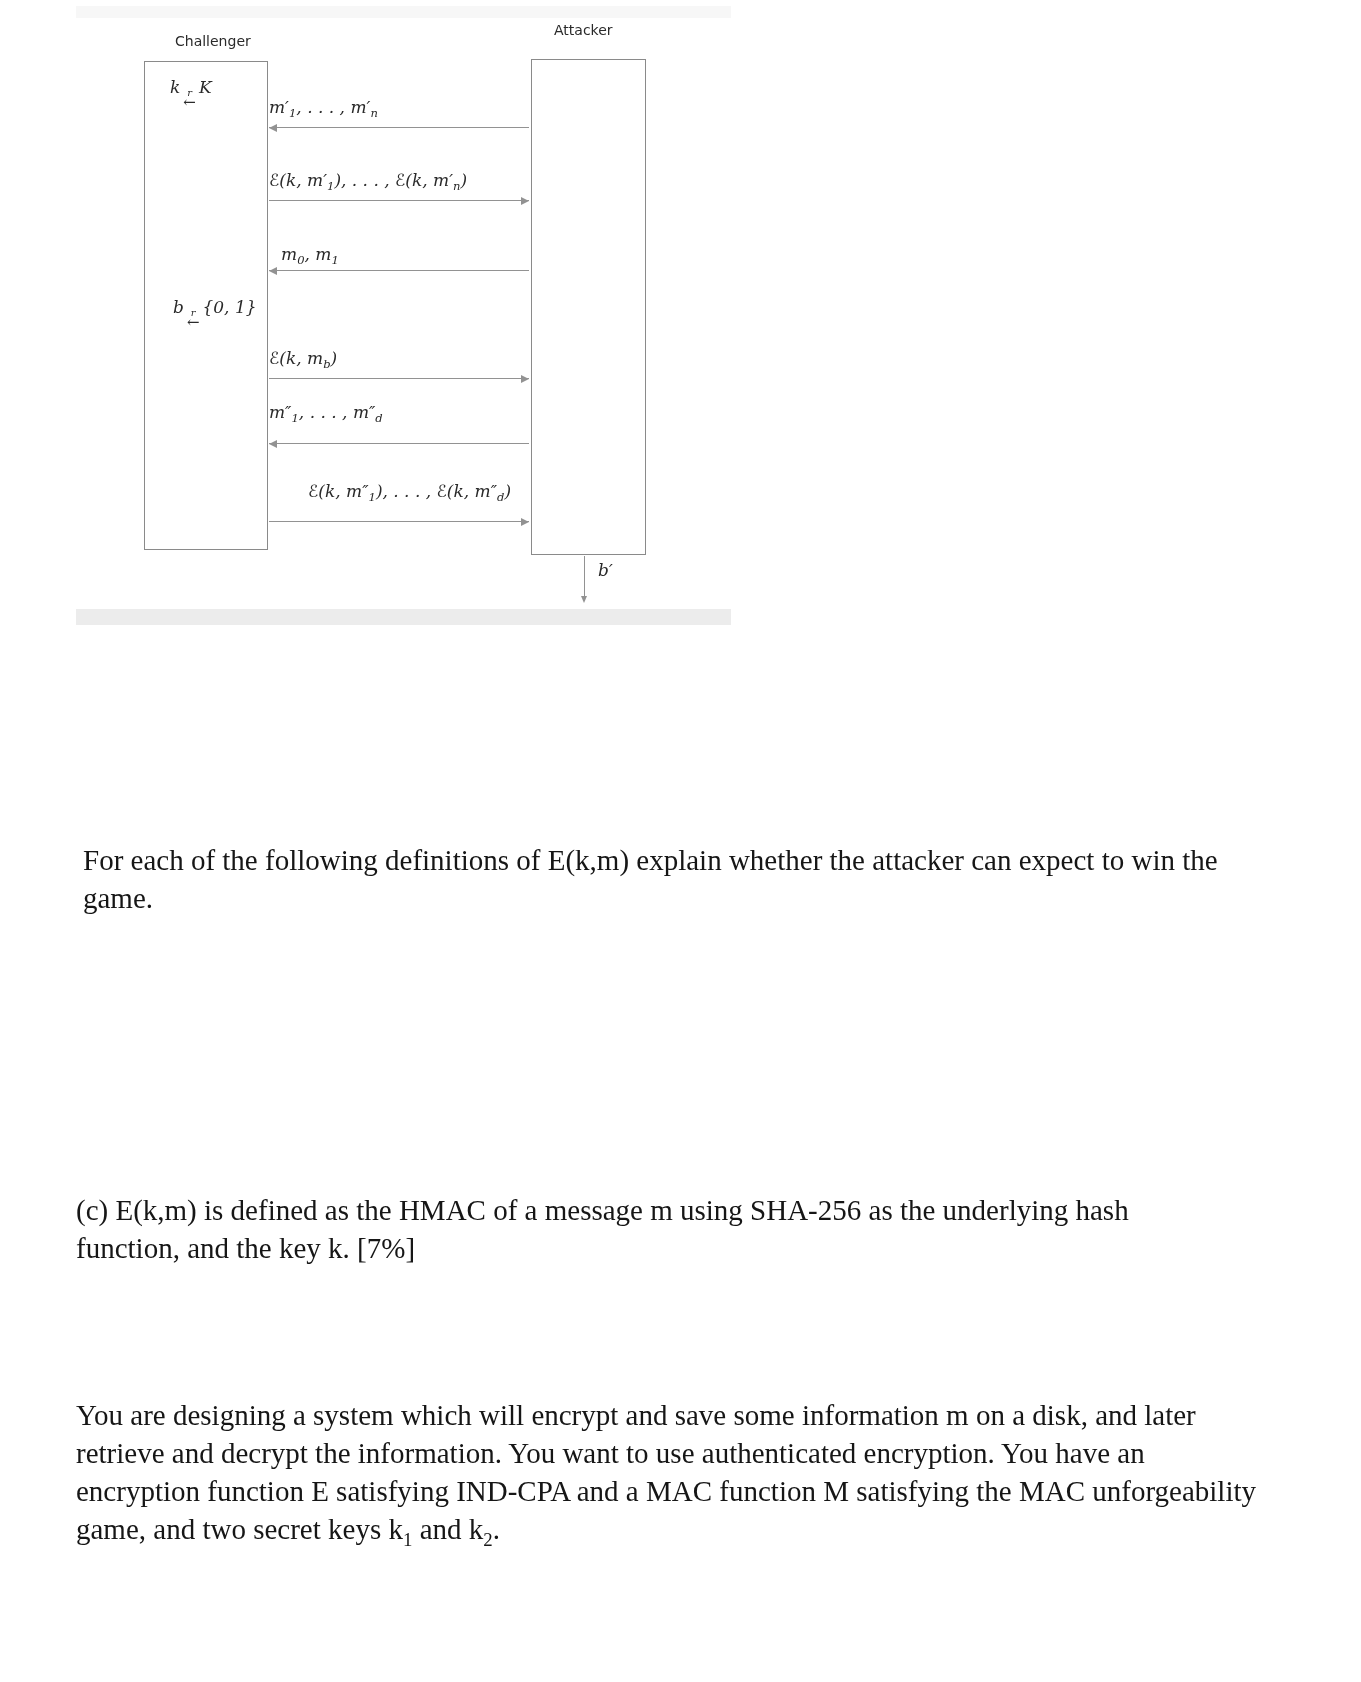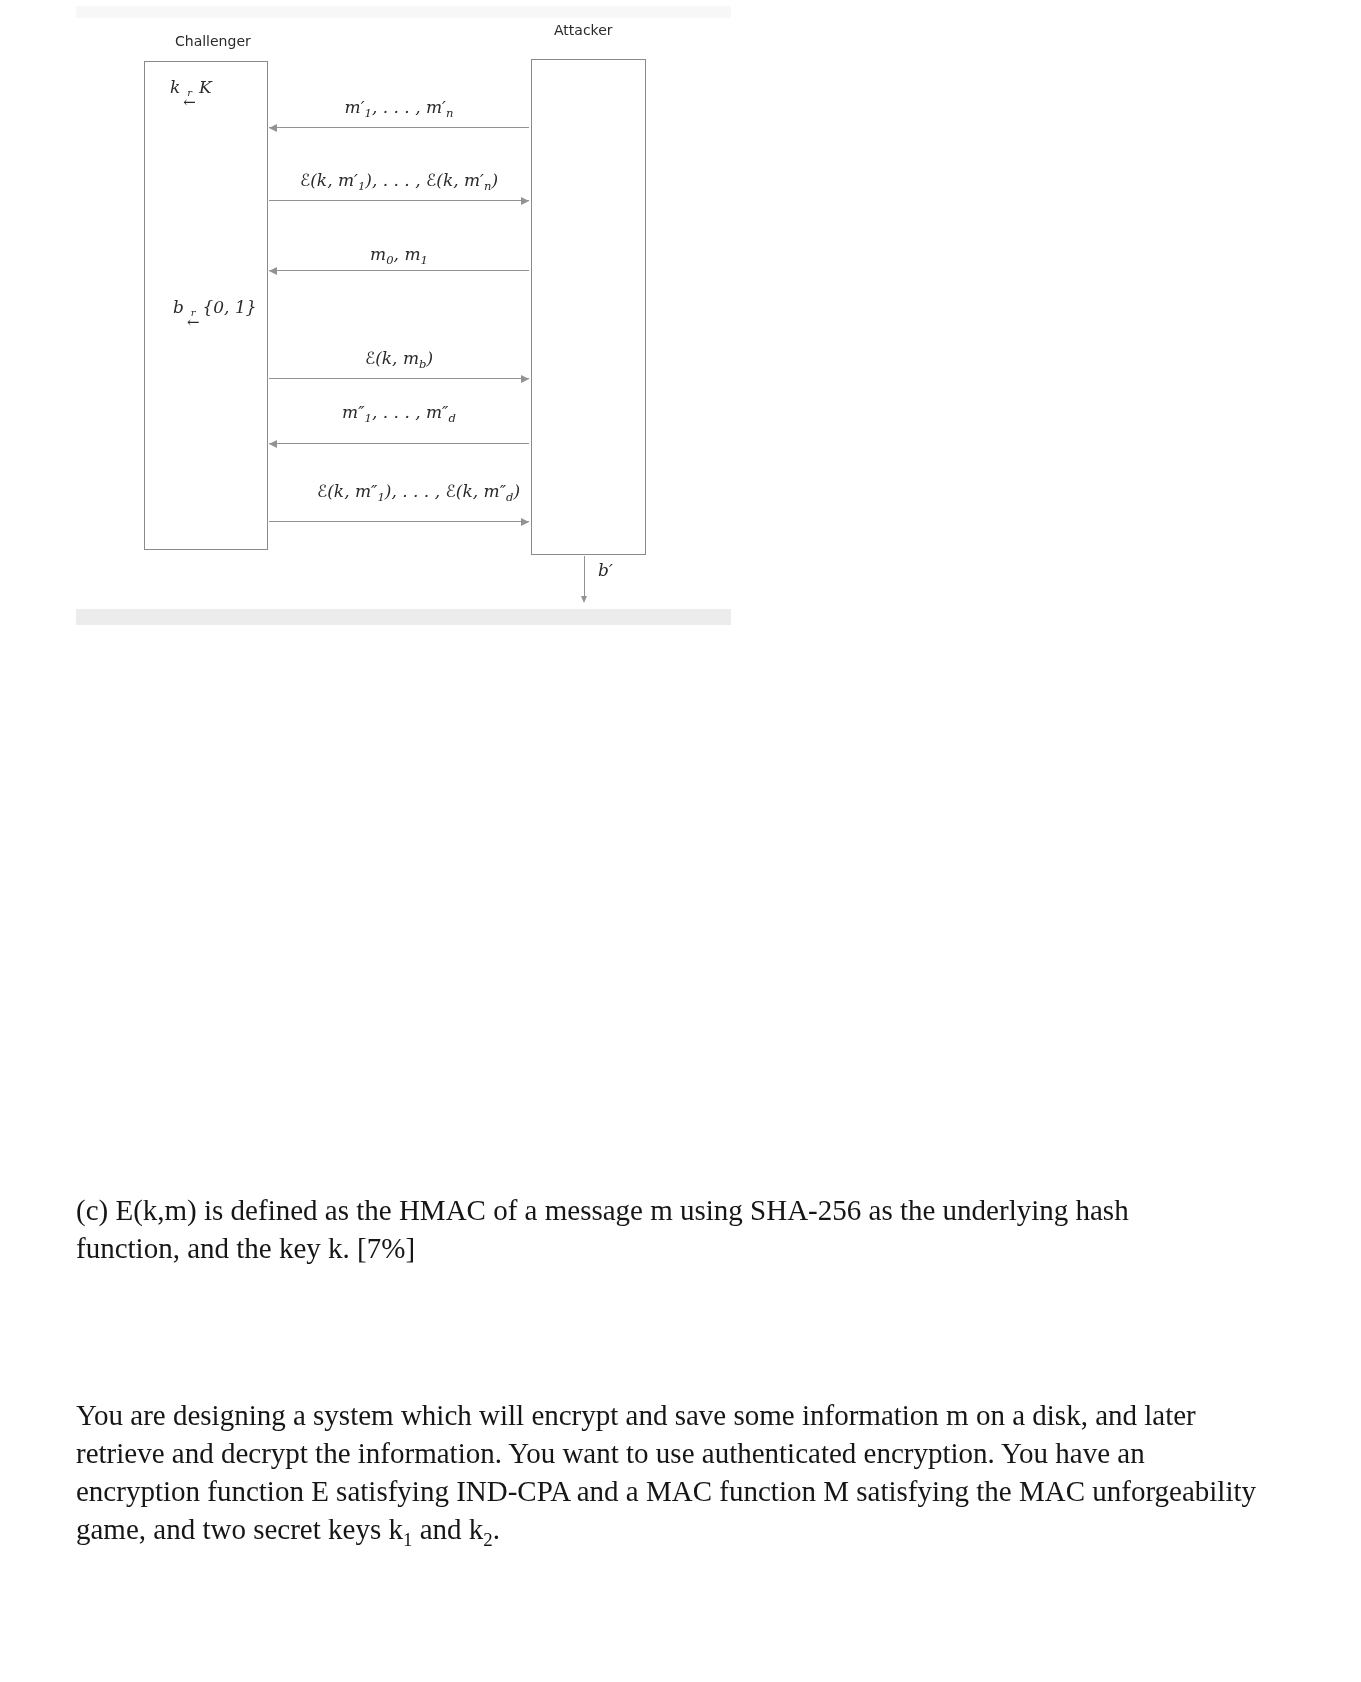--- a/index.html
+++ b/index.html
@@ -18,21 +18,21 @@
     position:absolute;
     font-family:"DejaVu Sans", sans-serif;
     font-size:14px; color:#2a2a2a;
   }
   .lifeline { position:absolute; border:1px solid #8a8a8a; background:#ffffff; }
   .math {
     font-family:"DejaVu Serif", "DejaVu Sans", serif;
     font-style:italic; font-size:17px; color:#2a2a2a;
   }
   .math sub { font-size:68%; }
-  .msg-label { position:absolute; left:233px; width:260px; text-align:center; white-space:nowrap; }
+  .msg-label { position:absolute; left:233px; width:260px; text-align:left; white-space:nowrap; }
   .arrow { position:absolute; left:233px; width:260px; height:0; border-top:1px solid #929292; }
   .arrow::after { content:""; position:absolute; width:0; height:0; border-style:solid; }
   .arrow-left::after  { left:0;  top:-4.5px; border-width:4px 8px 4px 0; border-color:transparent #929292 transparent transparent; }
   .arrow-right::after { right:0; top:-4.5px; border-width:4px 0 4px 8px; border-color:transparent transparent transparent #929292; }
   .down-arrow { position:absolute; width:0; border-left:1px solid #929292; }
   .down-arrow::after {
     content:""; position:absolute; left:-4px; bottom:-7px;
     width:0; height:0; border-style:solid;
     border-width:7px 3.5px 0 3.5px;
     border-color:#929292 transparent transparent transparent;
@@ -79,38 +79,39 @@
           <span class="ar">←</span>
         </span><span>{0, 1}</span>
     </div>
 
     <div class="msg-label math" style="top:97px;">m′<sub>1</sub>, . . . , m′<sub>n</sub></div>
     <div class="arrow arrow-left" style="top:127px;"></div>
 
     <div class="msg-label math" style="top:170px;">ℰ(k, m′<sub>1</sub>), . . . , ℰ(k, m′<sub>n</sub>)</div>
     <div class="arrow arrow-right" style="top:200px;"></div>
 
-    <div class="msg-label math" style="top:244px;">m<sub>0</sub>, m<sub>1</sub></div>
+    <div class="msg-label math" style="top:244px;padding-left:12px;">m<sub>0</sub>, m<sub>1</sub></div>
     <div class="arrow arrow-left" style="top:270px;"></div>
 
     <div class="msg-label math" style="top:348px;">ℰ(k, m<sub>b</sub>)</div>
     <div class="arrow arrow-right" style="top:378px;"></div>
 
     <div class="msg-label math" style="top:402px;">m″<sub>1</sub>, . . . , m″<sub>d</sub></div>
     <div class="arrow arrow-left" style="top:443px;"></div>
 
     <div class="msg-label math" style="top:481px;padding-left:39px;">ℰ(k, m″<sub>1</sub>), . . . , ℰ(k, m″<sub>d</sub>)</div>
     <div class="arrow arrow-right" style="top:521px;"></div>
 
     <div class="down-arrow" style="left:548px; top:556px; height:40px;"></div>
     <div class="math" style="position:absolute; left:562px; top:560px;">b′</div>
 
     <div class="strip" style="left:40px; top:609px; width:655px; height:16px; background:#ececec;"></div>
   </div>
 
 
+  <p class="para" style="left:47px; top:841px; width:1180px;">For each of the following definitions of E(k,m) explain whether the attacker can expect to win the game.</p>
 
 
   <p class="para" style="left:40px; top:1191px; width:1160px;">(c) E(k,m) is defined as the HMAC of a message m using SHA-256 as the underlying hash function, and the key k. [7%]</p>
 
   <p class="para" style="left:40px; top:1396px; width:1190px;">You are designing a system which will encrypt and save some information m on a disk, and later retrieve and decrypt the information. You want to use authenticated encryption. You have an encryption function E satisfying IND-CPA and a MAC function M satisfying the MAC unforgeability game, and two secret keys k<sub>1</sub> and k<sub>2</sub>.</p>
 
 </div>
 
 </body></html>

